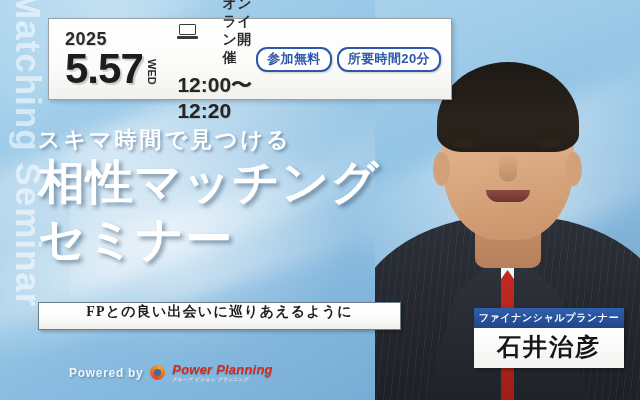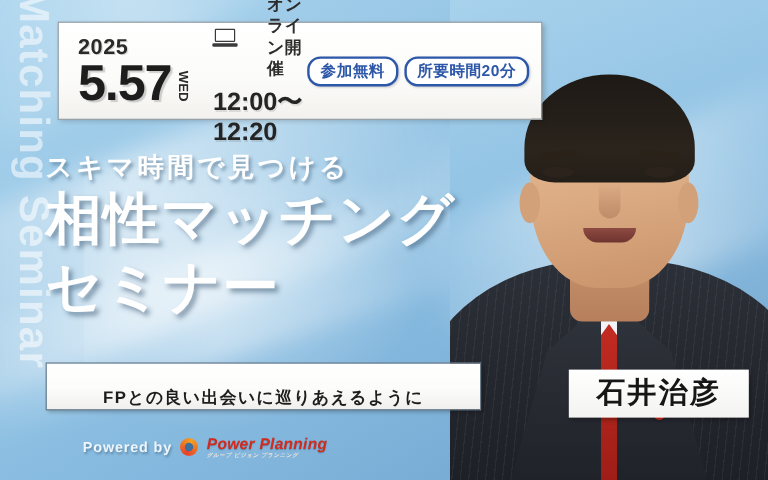--- a/index.html
+++ b/index.html
@@ -188,25 +188,25 @@
     line-height:1.1;
   }
   .h-main {
     font-size:47px; font-weight:700; color:#ffffff; letter-spacing:1px;
     line-height:1.12; margin-top:4px;
     text-shadow:3px 3px 4px rgba(40,70,100,.50);
   }
 
   
   #subbar {
-    position:absolute; left:38px; top:302px; width:363px; height:40px;
+    position:absolute; left:38px; top:302px; width:363px; height:28px;
     background:linear-gradient(180deg,#ffffff 0%,#fcfcfb 55%,#f0efec 100%);
     border:1px solid #6d7d8c;
     box-shadow:2px 2px 3px rgba(0,0,0,.22);
-    display:flex; align-items:flex-end; justify-content:center;
+    display:flex; align-items:flex-start; justify-content:center;font-family:Liberation Serif, serif;
   }
   #subbar span { font-size:14px; font-weight:700; color:#1d1d1d; letter-spacing:1.2px; }
 
   
   #powered { position:absolute; left:45px; top:363px; display:flex; align-items:center; gap:7px; }
   .pw-txt { font-size:12px; font-weight:700; color:#eef6fc; letter-spacing:.7px;
             text-shadow:1px 1px 2px rgba(30,60,90,.4);padding-left:24px; }
   .pw-mark { width:15px; height:15px; border-radius:50%;
     background:conic-gradient(from 200deg,#e8402c,#f4a020,#e8402c);
     position:relative; flex:none; }
@@ -310,16 +310,17 @@
   <div id="powered">
     <span class="pw-txt">Powered by</span>
     <span class="pw-mark"></span>
     <span class="pw-logo">
       <span class="lg1">Power Planning</span>
       <span class="lg2">グループ ビジョン プランニング</span>
     </span>
   </div>
 
   <div id="nameplate">
+    <div class="np-role">ファイナンシャルプランナー</div>
     <div class="np-name">石井治彦</div>
   </div>
 
 </div>
 
 </body></html>

